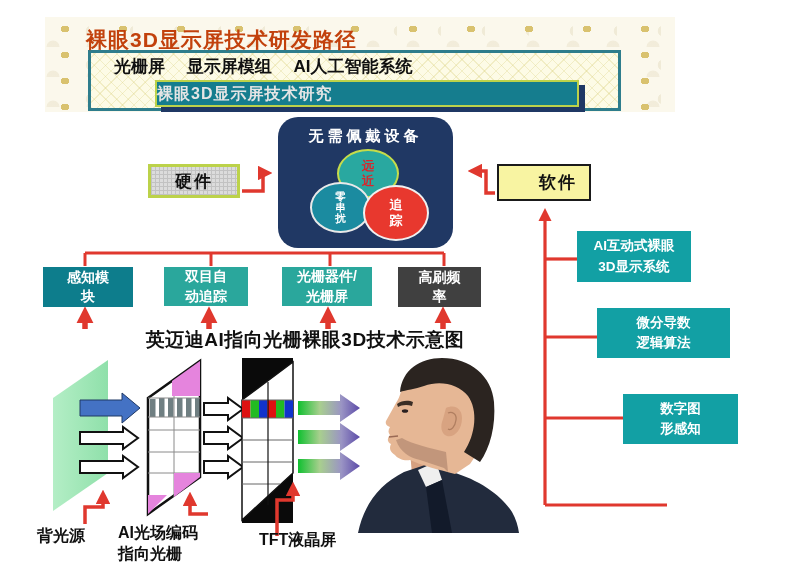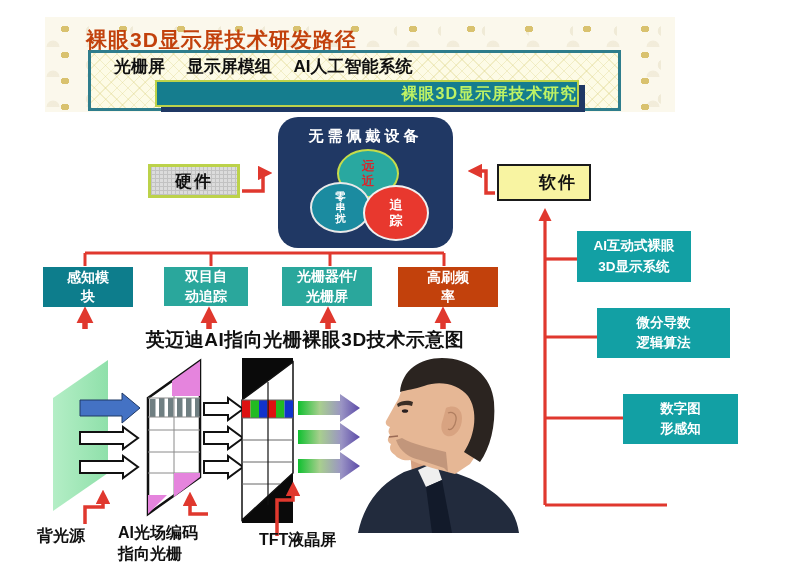--- a/index.html
+++ b/index.html
@@ -15,22 +15,22 @@
     background-size:58px 26px,44px 34px,40px 30px;z-index:1;}
   #main-title{left:86px;top:26px;font-size:21px;font-weight:bold;color:#c2410c;
     letter-spacing:1px;z-index:3;white-space:nowrap;}
   #header-box{left:88px;top:50px;width:527px;height:55px;border:3px solid #2e7d8c;
     background-color:#fdfbe6;
     background-image:repeating-linear-gradient(45deg,rgba(215,205,120,.30) 0 1px,rgba(0,0,0,0) 1px 8px),
       repeating-linear-gradient(-45deg,rgba(215,205,120,.30) 0 1px,rgba(0,0,0,0) 1px 8px);
     z-index:2;}
   #header-subtitle{left:114px;top:55px;font-size:17px;font-weight:bold;color:#101010;z-index:3;white-space:nowrap;}
   #header-banner{left:155px;top:80px;width:420px;height:23px;background:#157d8e;
-    border:2px solid #bcd24a;box-shadow:6px 5px 0 #1f3864;color:#bef264;font-size:16px;
-    font-weight:bold;text-align:right;line-height:23px;z-index:3;letter-spacing:1px;}
+    border:2px solid #bcd24a;box-shadow:6px 5px 0 #1f3864;color:#e5e5e5;font-size:16px;
+    font-weight:bold;text-align:left;line-height:23px;z-index:3;letter-spacing:1px;}
   
   #center-node{left:278px;top:117px;width:175px;height:131px;background:#203864;border-radius:20px;z-index:2;}
   #center-title{position:absolute;left:0;top:10px;width:100%;text-align:center;color:#ffffff;
     font-size:15px;font-weight:bold;letter-spacing:4px;}
   .vcircle{position:absolute;border-radius:50%;display:flex;flex-direction:column;
     align-items:center;justify-content:center;font-weight:bold;text-align:center;}
   #circle-fareness{left:59px;top:32px;width:58px;height:45px;background:#29a8a0;border:2px solid #c6dc4a;
     color:#d9262c;font-size:12.5px;line-height:1.15;z-index:1;}
   #circle-crosstalk{left:32px;top:65px;width:57px;height:47px;background:#1b8ba0;border:2px solid #e9e9e9;
     color:#ffffff;font-size:10.5px;line-height:1.08;z-index:2;}
@@ -45,21 +45,21 @@
   #sw-box{left:497px;top:164px;width:94px;height:37px;background:#f8f4a2;border:2.5px solid #1a1a1a;
     box-sizing:border-box;z-index:2;display:flex;align-items:center;justify-content:center;
     font-size:17px;font-weight:bold;color:#101010;letter-spacing:2px;padding-left:28px;}
   
   .tealbox{position:absolute;color:#ffffff;font-weight:bold;text-align:center;z-index:2;
     display:flex;flex-direction:column;align-items:center;justify-content:center;}
   .lbox{font-size:14px;line-height:1.38;}
   #lbox1{left:43px;top:267px;width:90px;height:40px;background:#0d7d8c;}
   #lbox2{left:164px;top:267px;width:84px;height:39px;background:#2aa79c;}
   #lbox3{left:282px;top:267px;width:90px;height:39px;background:#2aa79c;}
-  #lbox4{left:398px;top:267px;width:100px;height:40px;background:#c2410c;}
+  #lbox4{left:398px;top:267px;width:83px;height:40px;background:#404040;}
   .rbox{font-size:13.5px;line-height:1.5;background:#12a0a4;}
   #rbox1{left:577px;top:231px;width:114px;height:51px;}
   #rbox2{left:597px;top:308px;width:133px;height:50px;}
   #rbox3{left:623px;top:394px;width:115px;height:50px;}
   #rbox4{left:667px;top:481px;width:115px;height:51px;}
   #diagram-caption{left:120px;top:327px;width:370px;text-align:center;font-size:19px;
     font-weight:bold;color:#101010;letter-spacing:0.5px;z-index:2;white-space:nowrap;}
   
   .schlabel{position:absolute;font-weight:bold;color:#101010;font-size:16px;line-height:1.3;z-index:2;}
   #lbl-backlight{left:37px;top:526px;}

